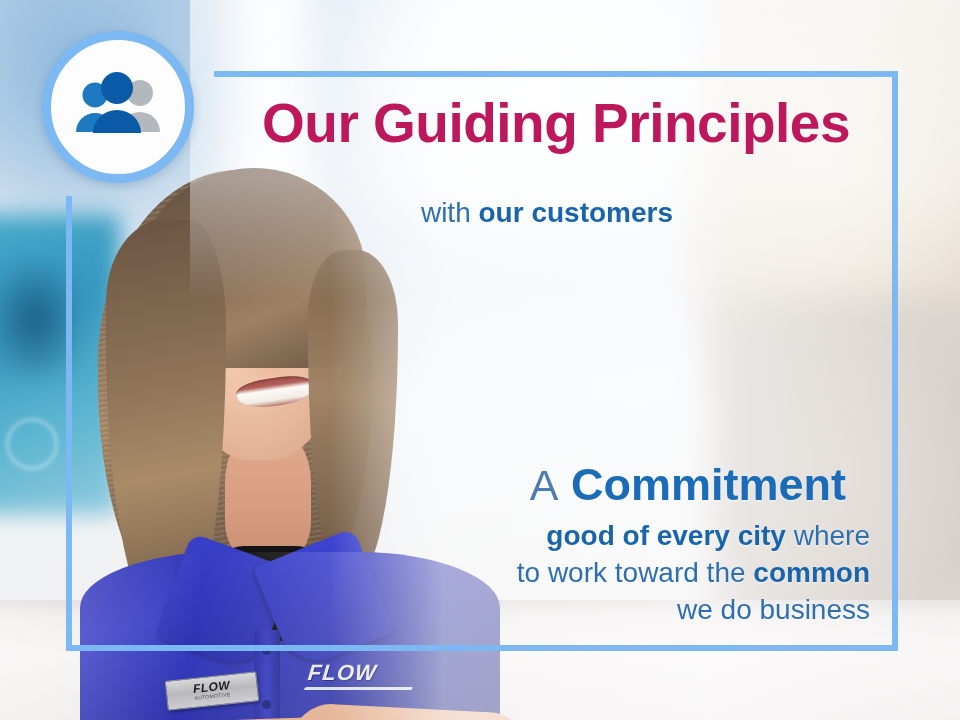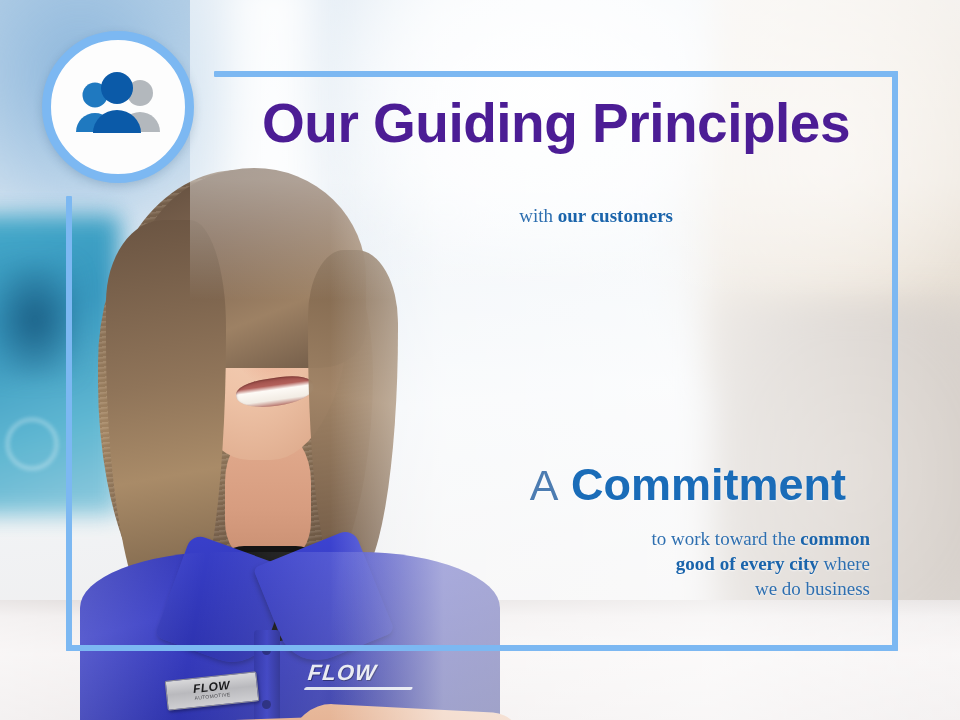--- a/index.html
+++ b/index.html
@@ -277,44 +277,43 @@
     box-shadow: 0 3px 10px rgba(40,80,120,0.22);
     display: flex; align-items: center; justify-content: center;
   }
   .badge-circle svg { display: block; }
 
   
   .title {
     position: absolute; left: 214px; top: 96px; width: 684px;
     text-align: center;
     font-size: 55px; font-weight: bold; letter-spacing: -0.5px;
-    color: #4c1d95;
+    color: #be185d;
     line-height: 1.0;
     text-shadow: 0 1px 2px rgba(255,255,255,0.75);
   }
 
   .principle { position: absolute; text-align: right; }
   .p-head {
     font-size: 45px; line-height: 1.0;
     color: #1a6cb8;
     text-shadow: 0 1px 2px rgba(255,255,255,0.7);
     white-space: nowrap;
   }
   .p-head .art {
     font-weight: normal;
     color: #4c7cb1;
     font-size: 43px;
   }
   .p-head .word { font-weight: bold; }
   .p-sub {
-    font-size: 19px; line-height: 1.32;
+    font-size: 28px; line-height: 1.32;
     color: #2e6fb0;
-    margin-top: 19px;
+    margin-top: 11px;
     text-shadow: 0 1px 2px rgba(255,255,255,0.7);
-    font-family: Liberation Serif, serif;
   }
   .p-sub b { font-weight: bold; color: #1a64ab; }
 
   .pr-covenant   { left: 200px; top: 184px; width: 660px; }
   .pr-community  { left: 160px; top: 300px; width: 700px; }
   .pr-commitment { left: 160px; top: 462px; width: 710px; }
 
   
   .pr-covenant   .p-head { padding-right: 210px; }
   .pr-covenant   .p-sub  { padding-right: 187px; }
@@ -415,19 +414,19 @@
       </div>
   </div>
 
 
   <div class="principle pr-commitment">
     <div class="p-head">
       <span class="art">A</span>
       <span class="word">Commitment</span>
     </div>
     <div class="p-sub">
+        <div><b>good of every city</b><span> where</span></div>
         <div><span>to work toward the </span><b>common</b></div>
-        <div><b>good of every city</b><span> where</span></div>
         <div><span>we do business</span></div>
       </div>
   </div>
 
 </div>
 
 </body></html>

